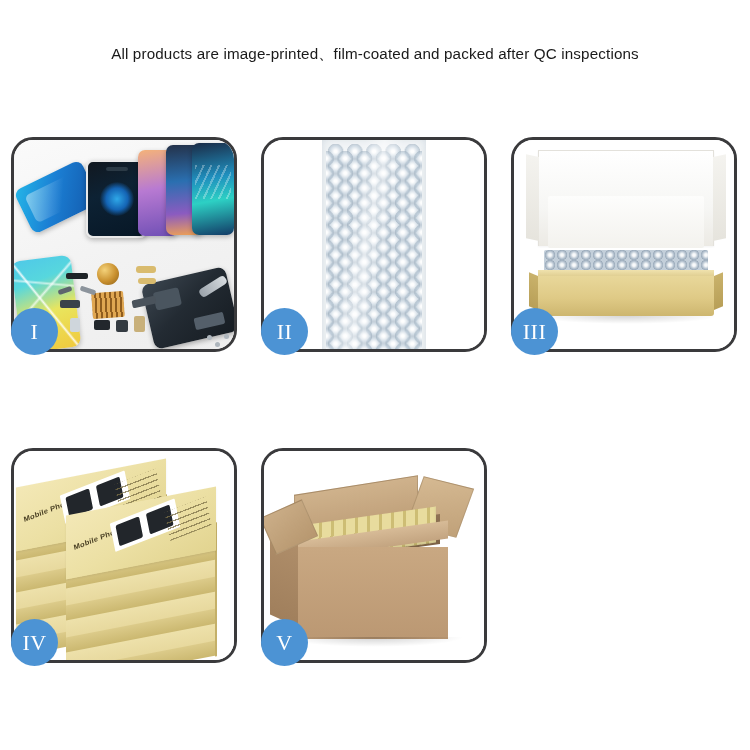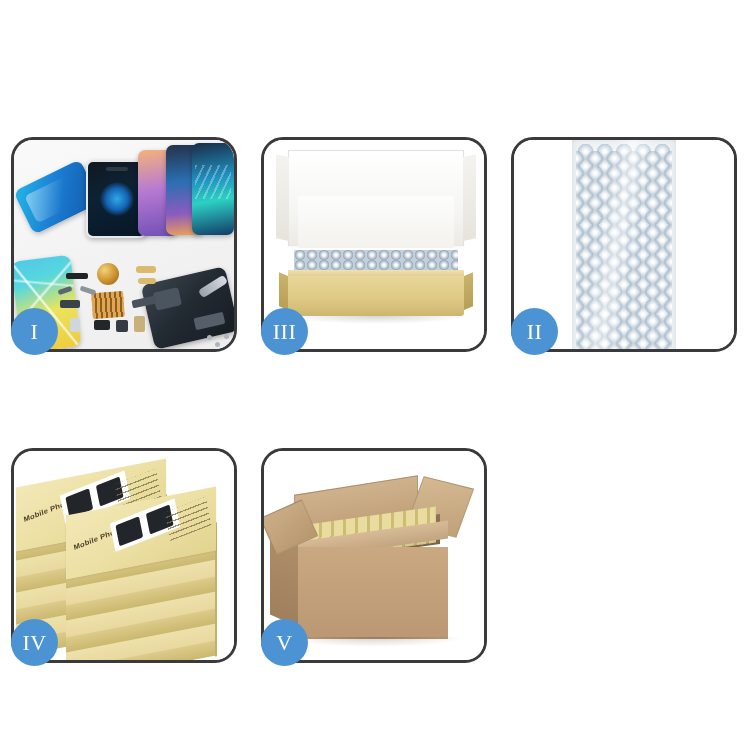--- a/index.html
+++ b/index.html
@@ -429,20 +429,21 @@
   }
   .s-shadow{
     position:absolute; left:16px; top:160px; width:182px; height:12px;
     background: radial-gradient(ellipse at 50% 10%, rgba(0,0,0,.14), rgba(0,0,0,0) 72%);
   }
 </style>
 </head>
 <body>
 
 <div class="header">
+  <div class="sub-title">All products are image-printed、film-coated and packed after QC inspections</div>
 </div>
 
 <div class="grid">
 
   <div class="panel">
     <div class="panel-inner p1">
       <div class="scr scr-a"></div>
       <div class="scr scr-b"></div>
       <div class="scr scr-c"></div>
       <div class="scr scr-d"></div>
@@ -464,39 +465,39 @@
       <div class="prt prt-11"></div>
       <div class="tool"></div>
       <div class="screw sw1"></div>
       <div class="screw sw2"></div>
       <div class="screw sw3"></div>
     </div>
     <div class="badge">I</div>
   </div>
 
   <div class="panel">
+    <div class="panel-inner p2">
+      <div class="wrap-sheet"></div>
+      <div class="bubbles"></div>
+      <div class="bubbles2"></div>
+      <div class="wrap-shine"></div>
+    </div>
+    <div class="badge">II</div>
+  </div>
+
+  <div class="panel">
     <div class="panel-inner p3">
       <div class="m-lid"></div>
       <div class="m-foam"></div>
       <div class="m-bub"></div>
       <div class="m-rim"></div>
       <div class="m-front"></div>
       <div class="m-shadow"></div>
     </div>
     <div class="badge">III</div>
-  </div>
-
-  <div class="panel">
-    <div class="panel-inner p2">
-      <div class="wrap-sheet"></div>
-      <div class="bubbles"></div>
-      <div class="bubbles2"></div>
-      <div class="wrap-shine"></div>
-    </div>
-    <div class="badge">II</div>
   </div>
 
   <div class="panel">
     <div class="panel-inner p4">
       <div class="stack">
         <div class="ybox yb-l4">
             <span class="side"></span>
             <span class="edge"></span>
           </div>
         <div class="ybox yb-l3">

